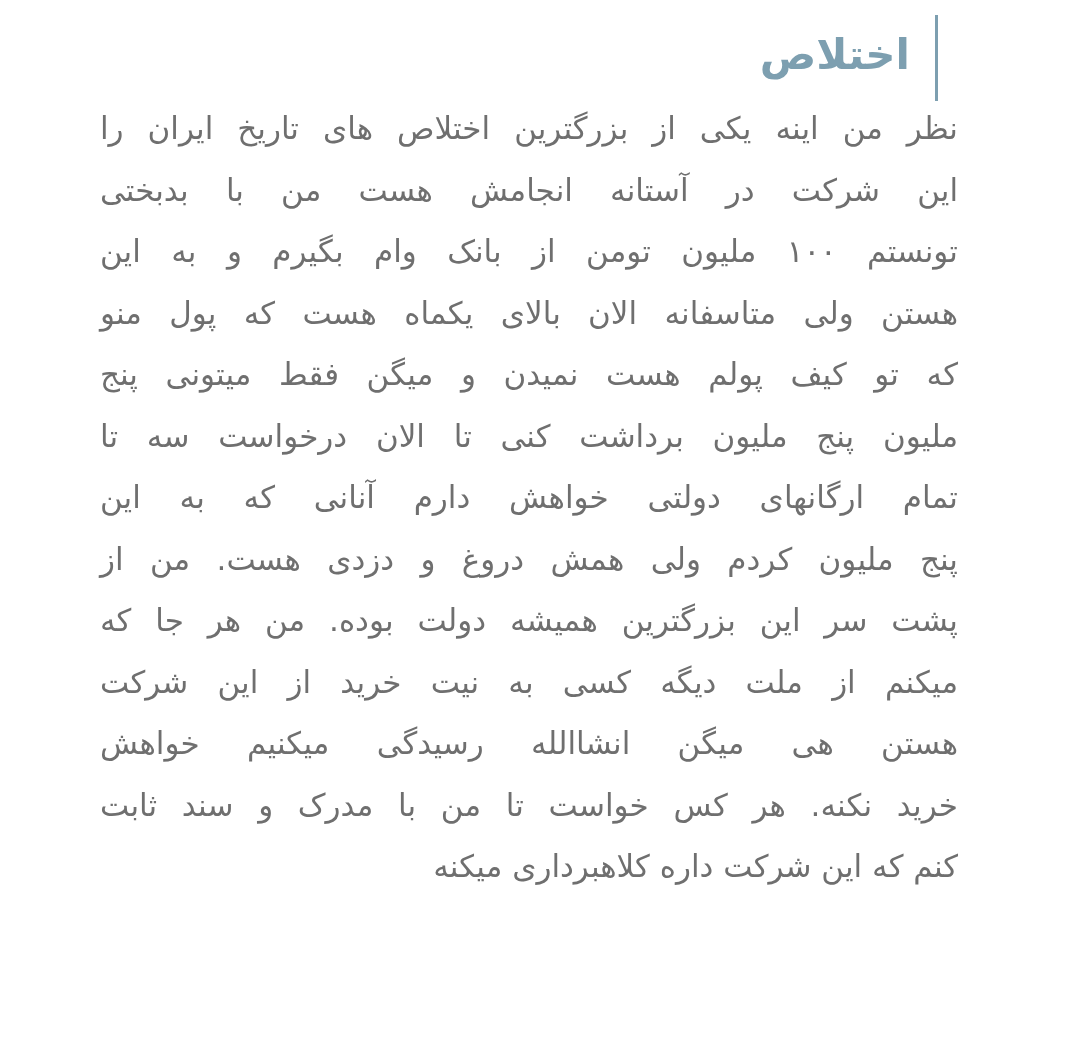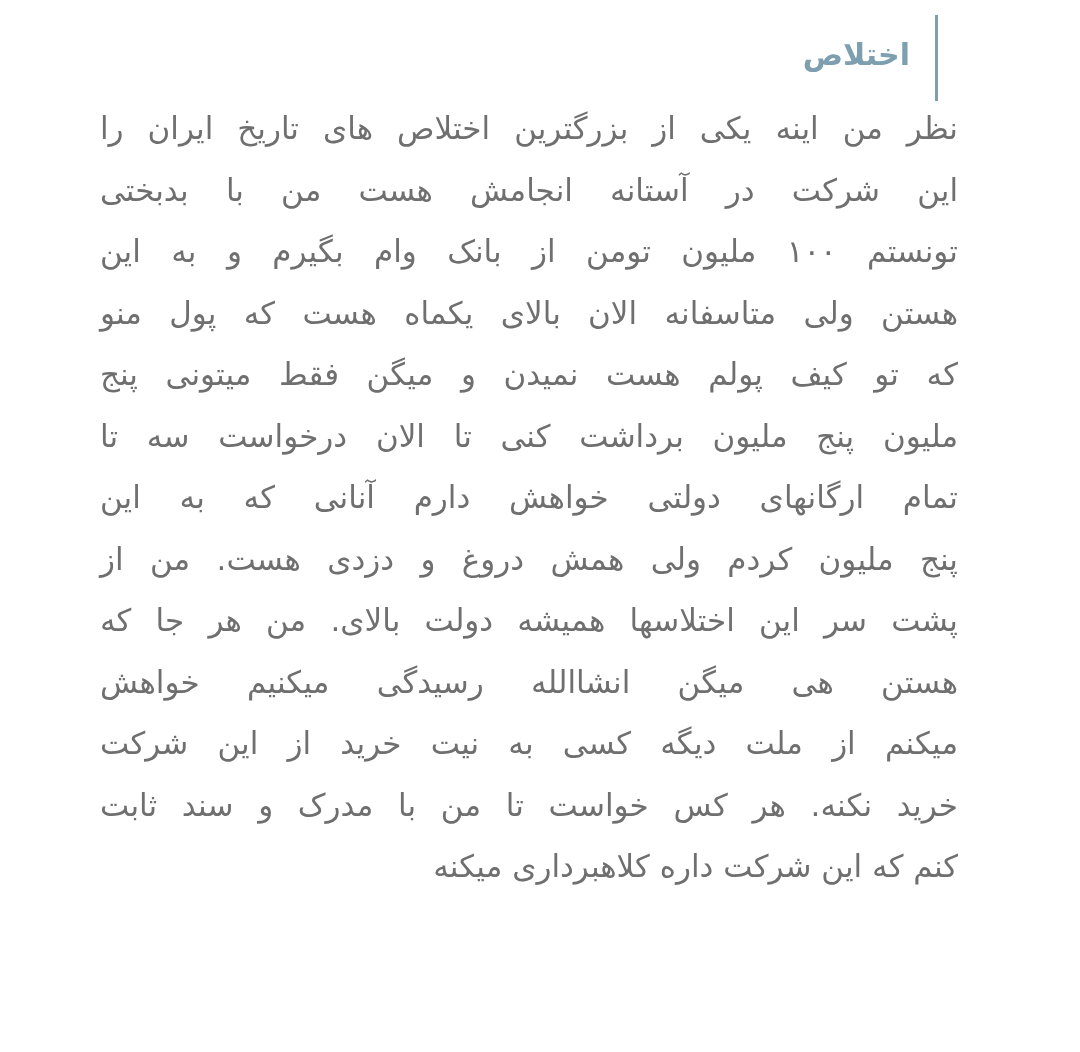--- a/index.html
+++ b/index.html
@@ -27,21 +27,21 @@
       top: 0;
       width: 3px;
       height: 86px;
       background: #7d9fb0;
     }
     .header-title {
       position: absolute;
       right: 170px;
       top: 18px;
       direction: rtl;
-      font-size: 30px;
+      font-size: 42px;
       font-weight: bold;
       color: #7d9fb0;
       line-height: 44px;
       white-space: nowrap;
     }
     .body-text {
       position: absolute;
       top: 98px;
       left: 100px;
       width: 858px;
@@ -73,18 +73,18 @@
 
 <div class="body-text">
   <span class="line">نظر من اینه یکی از بزرگترین اختلاص های تاریخ ایران را</span>
   <span class="line">این شرکت در آستانه انجامش هست من با بدبختی</span>
   <span class="line">تونستم ۱۰۰ ملیون تومن از بانک وام بگیرم و به این</span>
   <span class="line">هستن ولی متاسفانه الان بالای یکماه هست که پول منو</span>
   <span class="line">که تو کیف پولم هست نمیدن و میگن فقط میتونی پنج</span>
   <span class="line">ملیون پنج ملیون برداشت کنی تا الان درخواست سه تا</span>
   <span class="line">تمام ارگانهای دولتی خواهش دارم آنانی که به این</span>
   <span class="line">پنج ملیون کردم ولی همش دروغ و دزدی هست. من از</span>
-  <span class="line">پشت سر این اختلاسها همیشه دولت بالای. من هر جا که</span>
+  <span class="line">پشت سر این بزرگترین همیشه دولت بوده. من هر جا که</span>
+  <span class="line">میکنم از ملت دیگه کسی به نیت خرید از این شرکت</span>
   <span class="line">هستن هی میگن انشاالله رسیدگی میکنیم خواهش</span>
-  <span class="line">میکنم از ملت دیگه کسی به نیت خرید از این شرکت</span>
   <span class="line">خرید نکنه. هر کس خواست تا من با مدرک و سند ثابت</span>
   <span class="line last">کنم که این شرکت داره کلاهبرداری میکنه</span>
 </div>
 
 </body></html>

